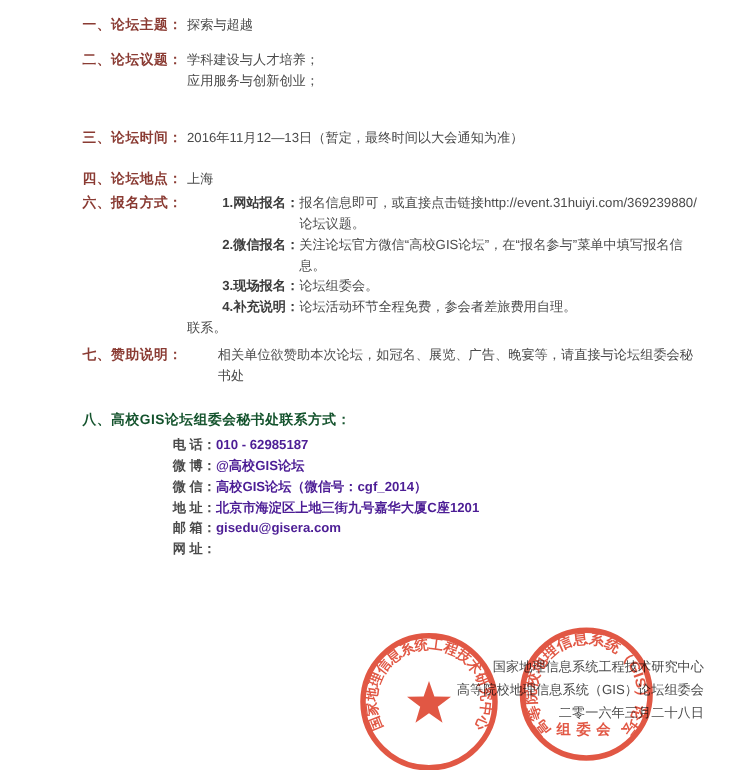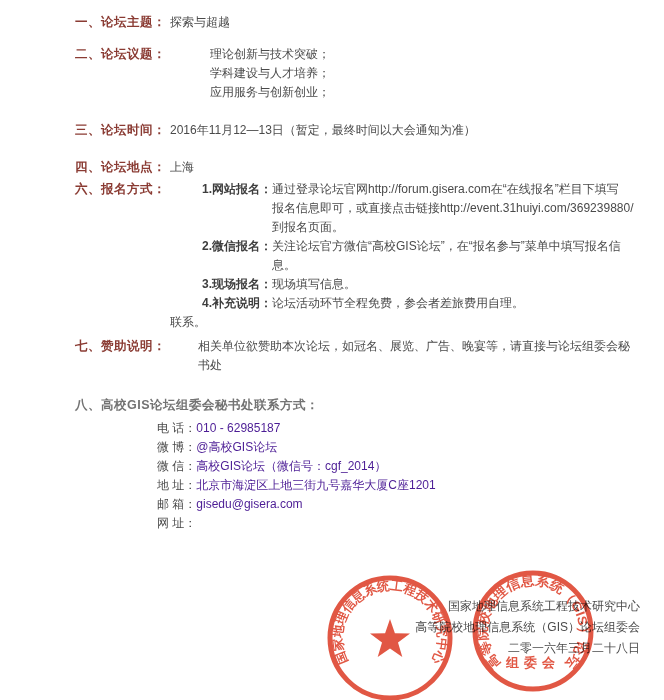--- a/index.html
+++ b/index.html
@@ -19,36 +19,36 @@
   }
   .sec { display:flex; }
   .sec-head {
     flex:0 0 95px;
     color:#8a3b33; font-weight:bold; font-size:12.5px;
     letter-spacing:0.5px;
     white-space:nowrap;
   }
   .sec-body { flex:1; color:#4a4a4a; }
   .mb-s1 { margin-bottom:13px; }
-  .mb-s2 { margin-bottom:19px;gap:40px; }
+  .mb-s2 { margin-bottom:33px; }
   .mb-s3 { margin-bottom:18px; }
   .mb-s4 { margin-bottom:3px; }
   .mb-s5 { margin-bottom:19px; }
   .mb-s6 { margin-bottom:5px; }
   .mb-s7 { margin-bottom:21px;gap:28px; }
   .sub-item { display:flex;margin-left:32px; }
   .sub-label { flex:0 0 67px; font-weight:bold; color:#3d3d3d; white-space:nowrap; }
   .sub-lines { flex:1; }
   .trailing-line { color:#4a4a4a; }
   .sec8-title {
-    color:#737373; font-weight:bold; font-size:12.5px;
+    color:#14532d; font-weight:bold; font-size:12.5px;
     letter-spacing:0.5px; margin-bottom:4px;
   }
   .contacts { margin-left:82px; }
-  .c-row { display:flex; line-height:19px; }
+  .c-row { display:flex; line-height:19px;font-weight:bold; }
   .c-label { color:#4a4a4a; white-space:pre; }
   .c-value { color:#4c1d95; }
   .sig {
     position:absolute; right:24px; top:596px;
     text-align:right; font-size:12px; line-height:21px;
     color:#4a4a4a; z-index:1;
   }
   .stamp {
     position:absolute; width:140px; height:140px;
     opacity:0.87; mix-blend-mode:multiply; z-index:2;
@@ -64,21 +64,20 @@
   <div class="doc">
 
     <div class="sec mb-s1">
       <div class="sec-head">一、论坛主题：</div>
       <div class="sec-body">探索与超越</div>
     </div>
 
     <div class="sec mb-s2">
       <div class="sec-head">二、论坛议题：</div>
       <div class="sec-body">
-        <div>理论创新与技术突破；</div>
         <div>学科建设与人才培养；</div>
         <div>应用服务与创新创业；</div>
       </div>
     </div>
 
     <div class="sec mb-s3">
       <div class="sec-head">三、论坛时间：</div>
       <div class="sec-body">2016年11月12—13日（暂定，最终时间以大会通知为准）</div>
     </div>
 
@@ -88,38 +87,37 @@
     </div>
 
 
     <div class="sec mb-s6">
       <div class="sec-head">六、报名方式：</div>
       <div class="sec-body">
 
         <div class="sub-item">
           <div class="sub-label">1.网站报名：</div>
           <div class="sub-lines">
-            <div>通过登录论坛官网http://forum.gisera.com在“在线报名”栏目下填写</div>
             <div>报名信息即可，或直接点击链接http://event.31huiyi.com/369239880/</div>
-            <div>到报名页面。</div>
+            <div>论坛议题。</div>
           </div>
         </div>
 
         <div class="sub-item">
           <div class="sub-label">2.微信报名：</div>
           <div class="sub-lines">
             <div>关注论坛官方微信“高校GIS论坛”，在“报名参与”菜单中填写报名信</div>
             <div>息。</div>
           </div>
         </div>
 
         <div class="sub-item">
           <div class="sub-label">3.现场报名：</div>
           <div class="sub-lines">
-            <div>现场填写信息。</div>
+            <div>论坛组委会。</div>
           </div>
         </div>
 
         <div class="sub-item">
           <div class="sub-label">4.补充说明：</div>
           <div class="sub-lines">
             <div>论坛活动环节全程免费，参会者差旅费用自理。</div>
           </div>
         </div>
 

